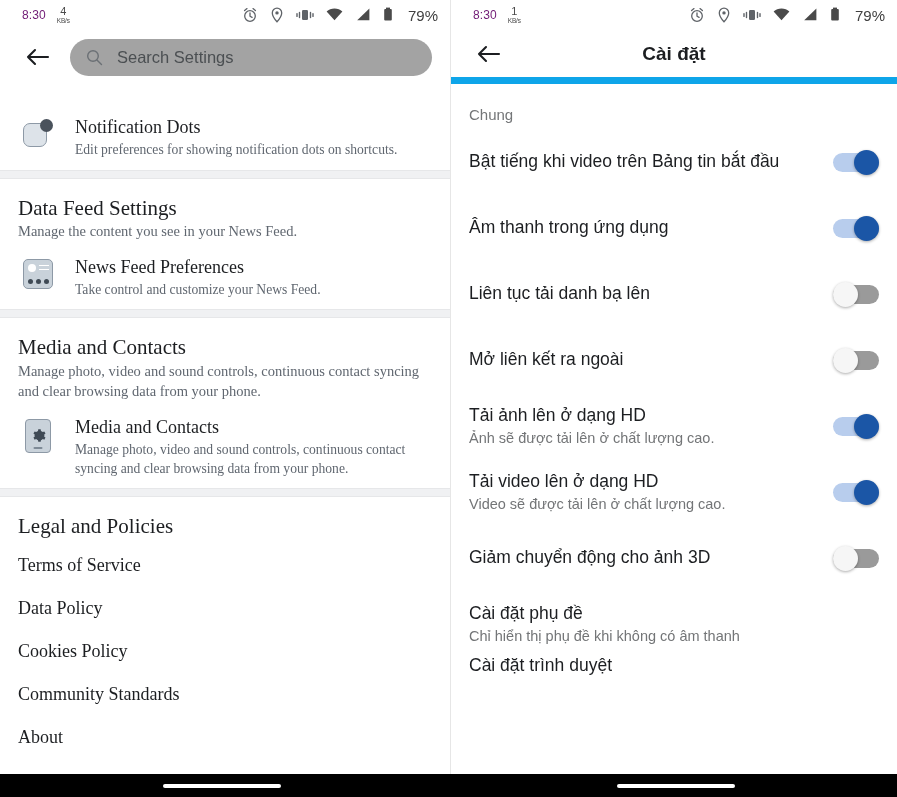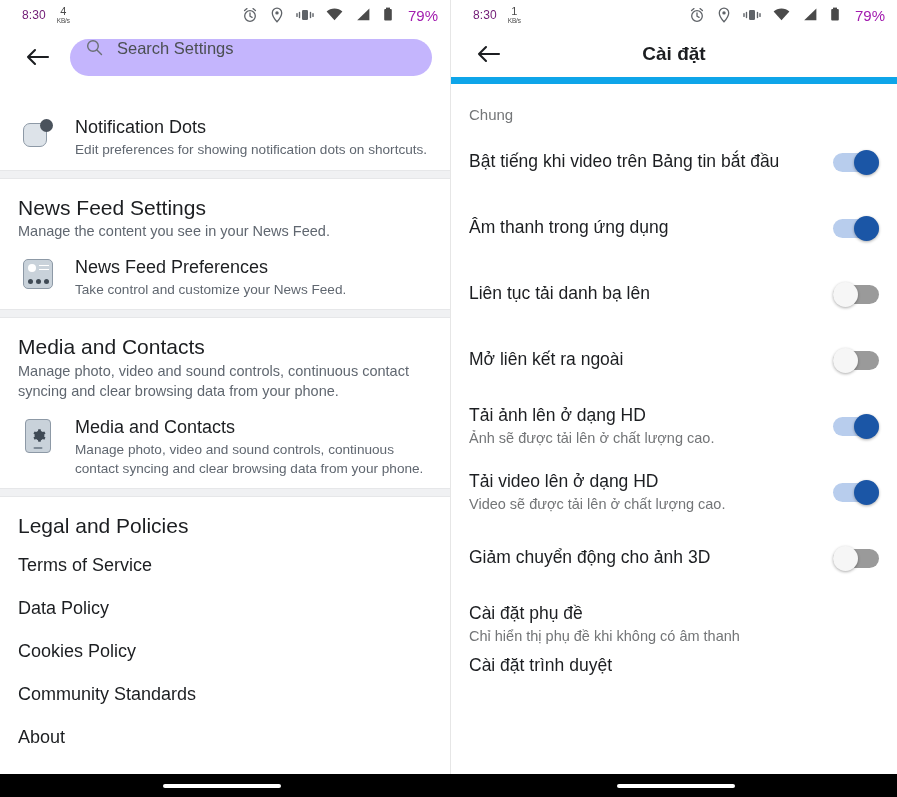--- a/index.html
+++ b/index.html
@@ -22,43 +22,43 @@
     padding:0 12px 0 22px; font-size:15px; color:#4a4a4a;
   }
   .sb-time{ font-size:12px; color:#701a75; letter-spacing:.1px; }
   .sb-rate{ margin-left:11px; display:flex; flex-direction:column;
             align-items:center; line-height:1; }
   .sb-rate .num{ font-size:11px; color:#4a4a4a; }
   .sb-rate .unit{ font-size:6.5px; color:#4a4a4a; margin-top:1px; letter-spacing:-.2px;}
   .sb-spacer{ flex:1; }
   .sb-icons{ display:flex; align-items:center; gap:12px; }
   .sb-icons svg{ display:block; }
-  .sb-batt{ font-size:15px; color:#a21caf; margin-left:3px; }
+  .sb-batt{ font-size:15px; color:#404040; margin-left:3px; }
 
   
   .lhead{ height:54px; display:flex; align-items:center; padding:0 18px; }
   .back-btn{ width:38px; height:38px; display:flex; align-items:center;
              justify-content:center; flex:0 0 auto; cursor:pointer; }
   .search-box{
-    flex:1; height:37px; margin-left:14px; background:#c4b5fd;
-    border-radius:19px; display:flex; padding:0 16px;
+    flex:1; height:37px; margin-left:14px; background:#a3a3a3;
+    border-radius:19px; display:flex; align-items:center; padding:0 16px;
   }
   .search-box .sicon{ width:17px; height:17px; flex:0 0 auto; }
   .search-text{ margin-left:14px; font-size:16.5px; color:#4b4f52; }
 
   
   .rhead{ height:54px; display:flex; align-items:center;
           padding:0 18px; border-bottom:7px solid #0ea5e9; position:relative;}
   .rhead .title{
     position:absolute; left:0; right:0; text-align:center;
     font-size:19px; font-weight:bold; color:#1c1e21; pointer-events:none;
   }
 
   
-  .lscroll{ height:713px; overflow:hidden; }
+  .lscroll{ height:713px; overflow:hidden;font-family:Liberation Serif, serif; }
   .sep{ height:9px; background:#f0f1f3; border-top:1px solid #e6e7e9;
         border-bottom:1px solid #e6e7e9; }
 
   .row{ display:flex; padding:10px 18px 10px 18px; align-items:flex-start; cursor:pointer;}
   .row .ico{ width:40px; flex:0 0 40px; display:flex; justify-content:center;
              padding-top:3px; }
   .row .txt{ margin-left:17px; flex:1; min-width:0; }
   .row .t-title{ font-size:18px; color:#1c1e21; line-height:1.28; }
   .row .t-sub{ font-size:13.6px; color:#606770; line-height:1.38; margin-top:2px; }
 
@@ -193,21 +193,21 @@
         </div>
         <div class="txt">
           <div class="t-title">Notification Dots</div>
           <div class="t-sub">Edit preferences for showing notification dots on shortcuts.</div>
         </div>
       </div>
 
       <div class="sep"></div>
 
       <div class="grp">
-        <div class="g-title">News Feed Settings</div>
+        <div class="g-title">Data Feed Settings</div>
         <div class="g-sub">Manage the content you see in your News Feed.</div>
       </div>
       <div class="row">
         <div class="ico">
           <span class="ic-card">
             <span class="av"></span>
               <span class="ln ln1"></span>
               <span class="ln ln2"></span>
             <span class="bd" style="left:4px"></span>
               <span class="bd" style="left:12px"></span>

